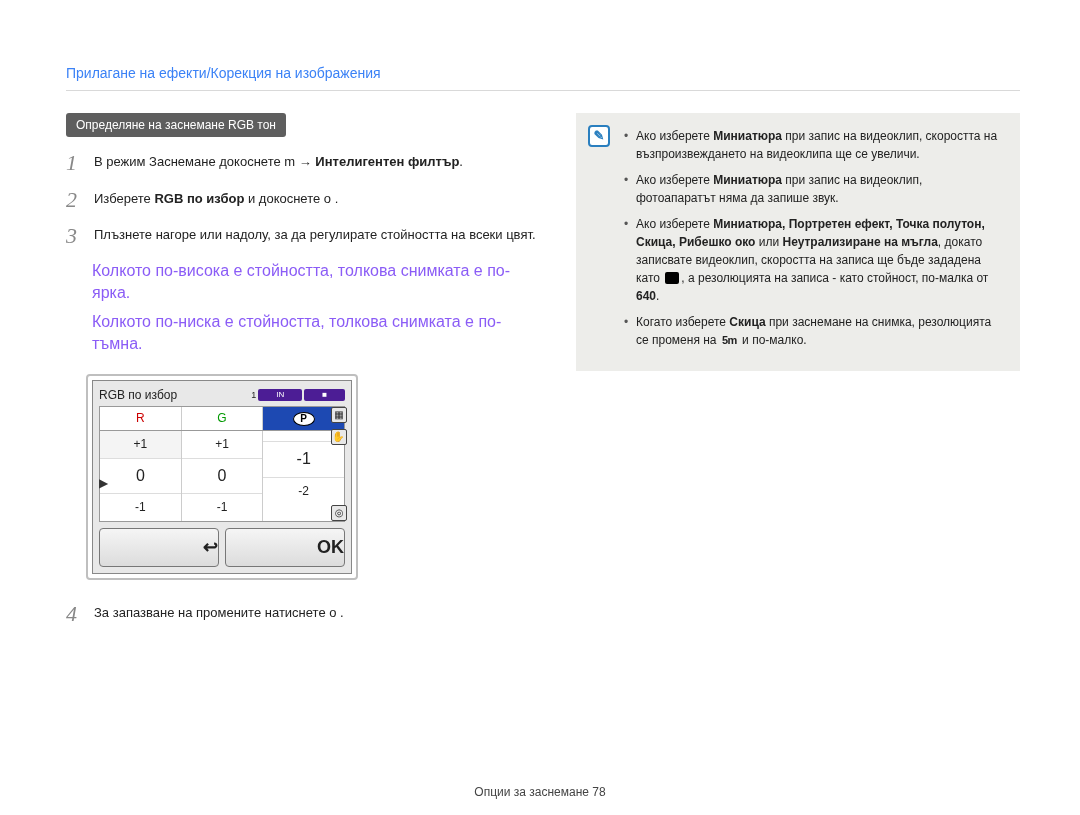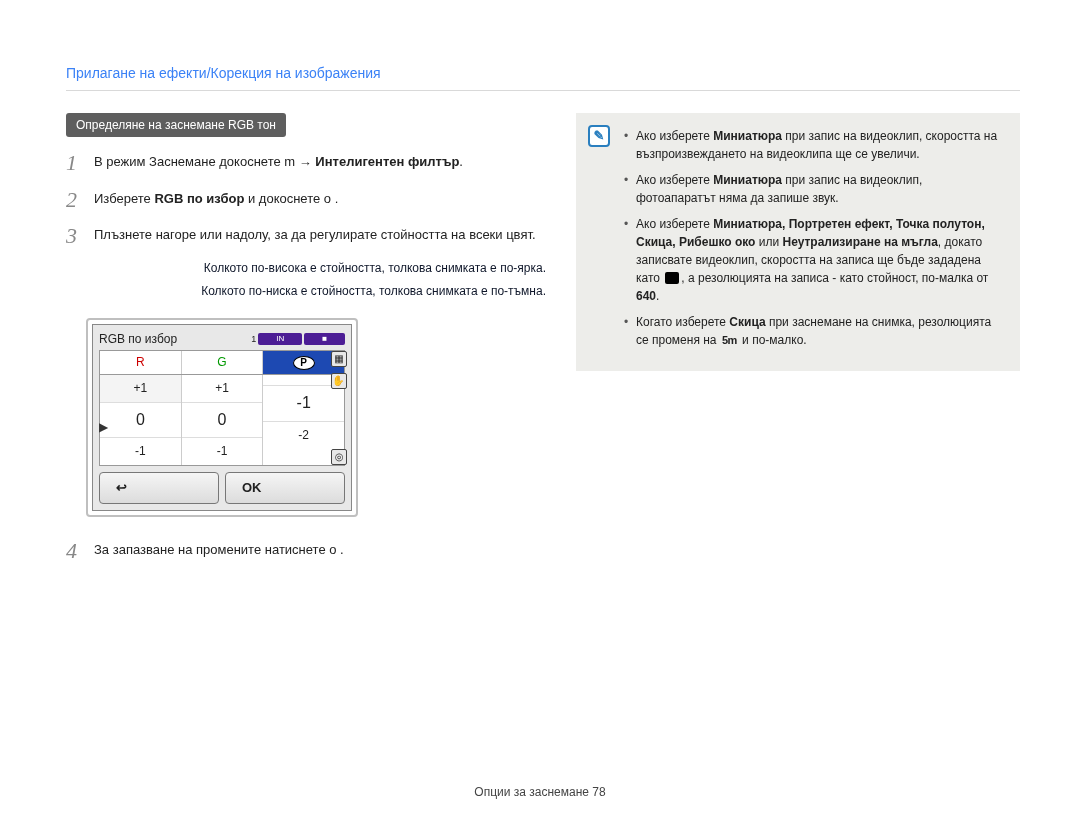--- a/index.html
+++ b/index.html
@@ -48,25 +48,24 @@
     font-family: Georgia, 'Times New Roman', serif;
     font-style: italic;
     font-size: 22px;
     color: #888;
     min-width: 18px;
     line-height: 1.1;
   }
   .step-body { flex: 1; padding-top: 2px; }
   .strong { font-weight: bold; }
   .subtext {
-    font-size: 12px;
-    color: #0f172a;
+    font-size: 16px;
+    color: #8b5cf6;
     margin-left: 26px;
     margin-bottom: 6px;
-    text-align: right;
   }
 
   .lcd-wrap {
     margin: 18px 0 10px 20px;
     width: 272px;
     border: 2px solid #bfbfbf;
     border-radius: 4px;
     padding: 4px;
     background: #fff;
   }
@@ -128,21 +127,21 @@
     display:flex; align-items:center; justify-content:center; background:#e8e8e8;
   }
   .play-arrow {
     position:absolute; left:6px; top:94px; font-size:12px; color:#333;
   }
   .lcd-bottom {
     display:flex; margin-top:6px; gap:6px;
   }
   .lcd-btn {
     flex:1; border:1px solid #777; border-radius:4px; background:linear-gradient(#f5f5f5,#dcdcdc);
-    text-align:left; font-size:13px; font-weight:bold; padding:6px 16px;
+    text-align:right; font-size:18px; font-weight:bold; padding:6px 0;
   }
   .lcd-btn.back::before { content:"↩"; }
 
   .info-box {
     background:#ededea;
     padding:14px 18px 14px 48px;
     position:relative;
     font-size:12px;
     line-height:1.5;
     color:#222;

